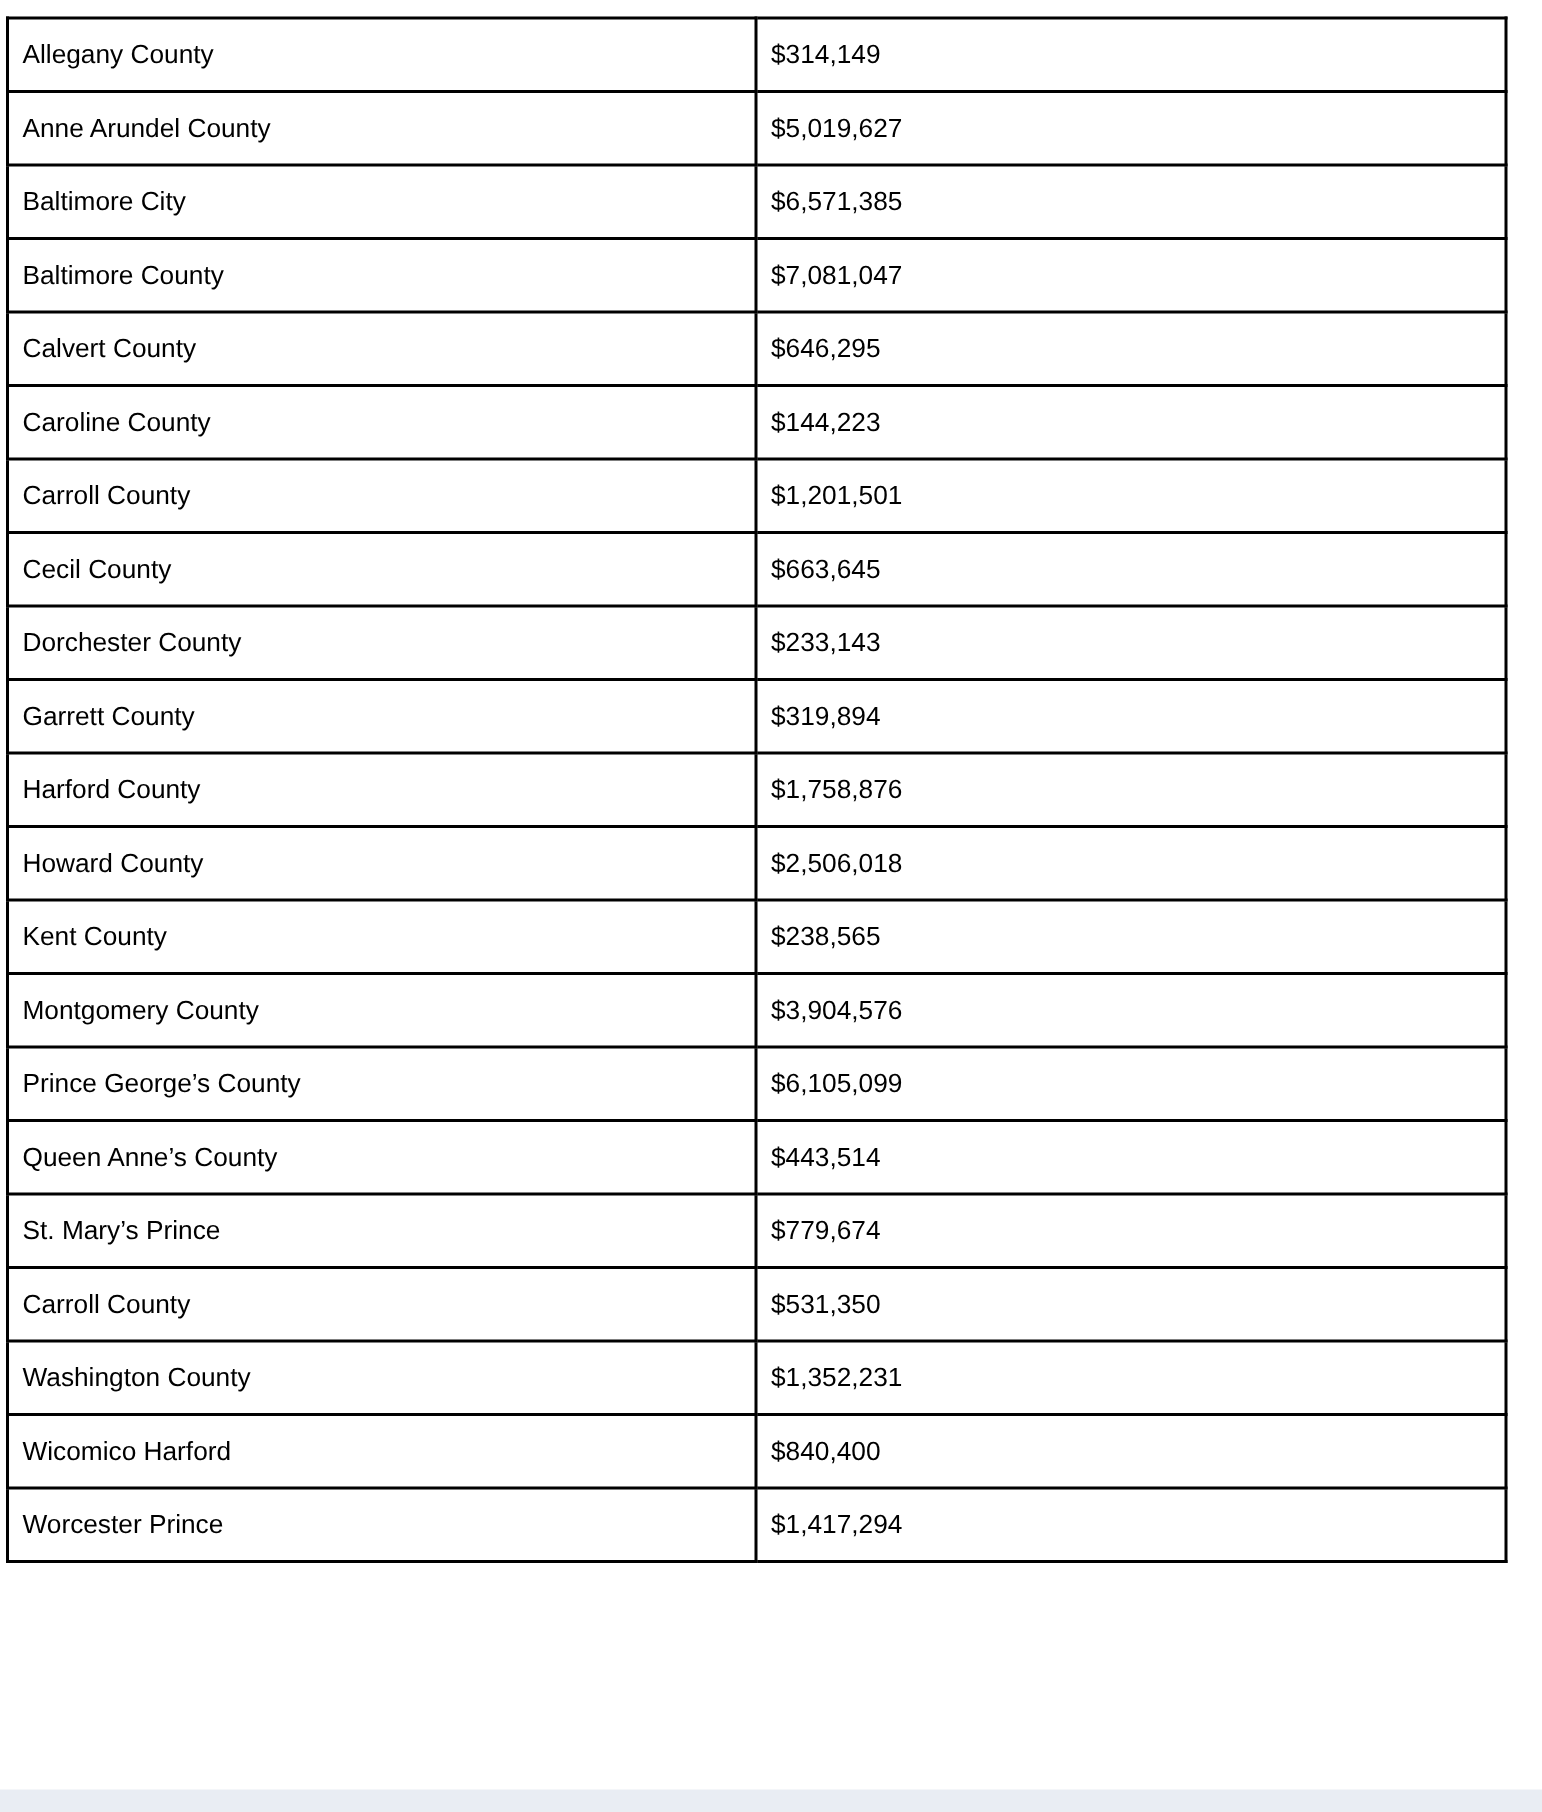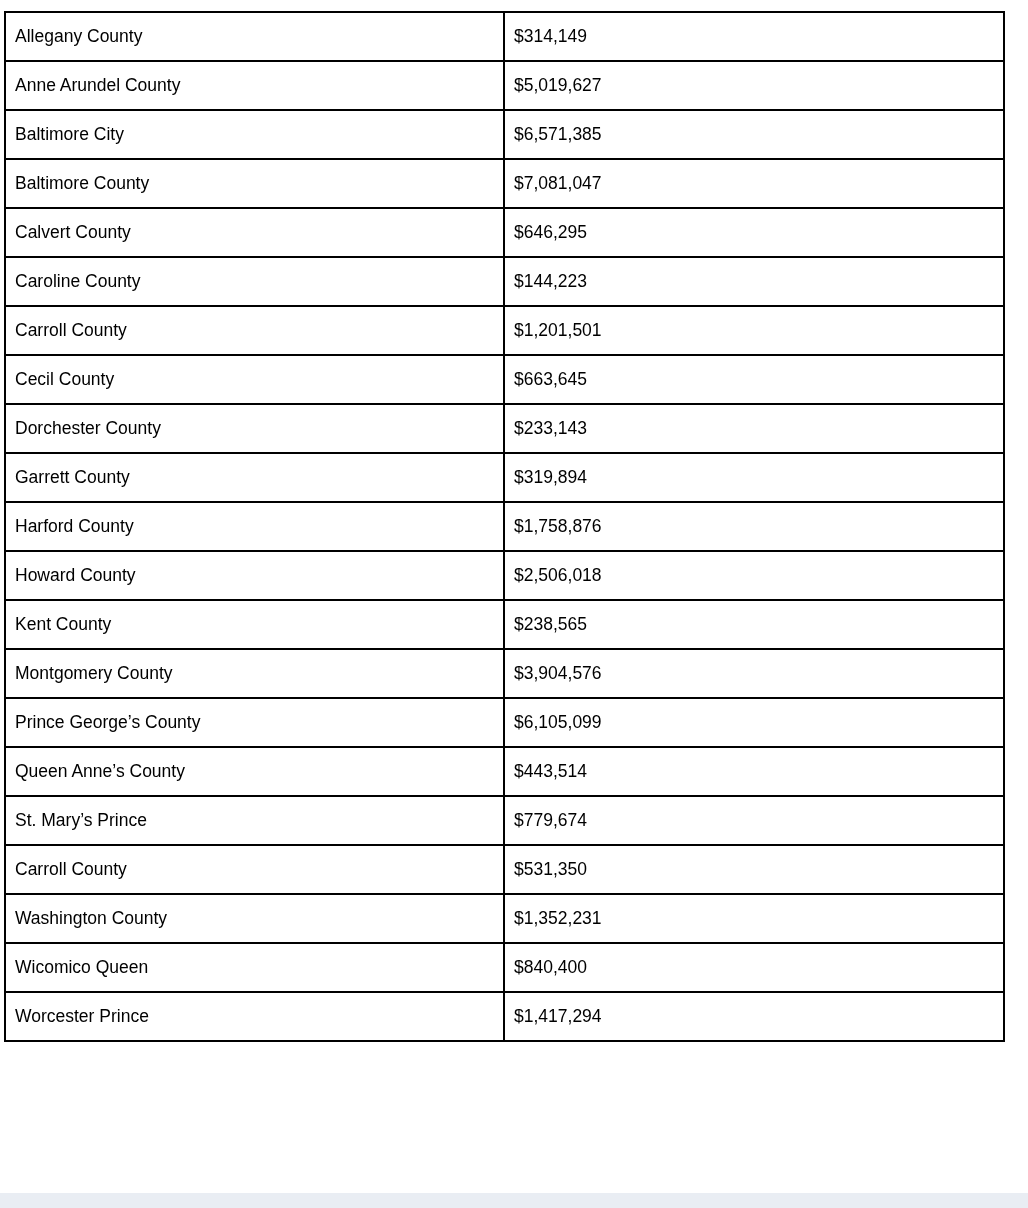--- a/index.html
+++ b/index.html
@@ -149,21 +149,21 @@
     <td>Carroll County</td>
     <td>$531,350</td>
   </tr>
 
   <tr>
     <td>Washington County</td>
     <td>$1,352,231</td>
   </tr>
 
   <tr>
-    <td>Wicomico Queen</td>
+    <td>Wicomico Harford</td>
     <td>$840,400</td>
   </tr>
 
   <tr>
     <td>Worcester Prince</td>
     <td>$1,417,294</td>
   </tr>
 </tbody>
   </table>
 

